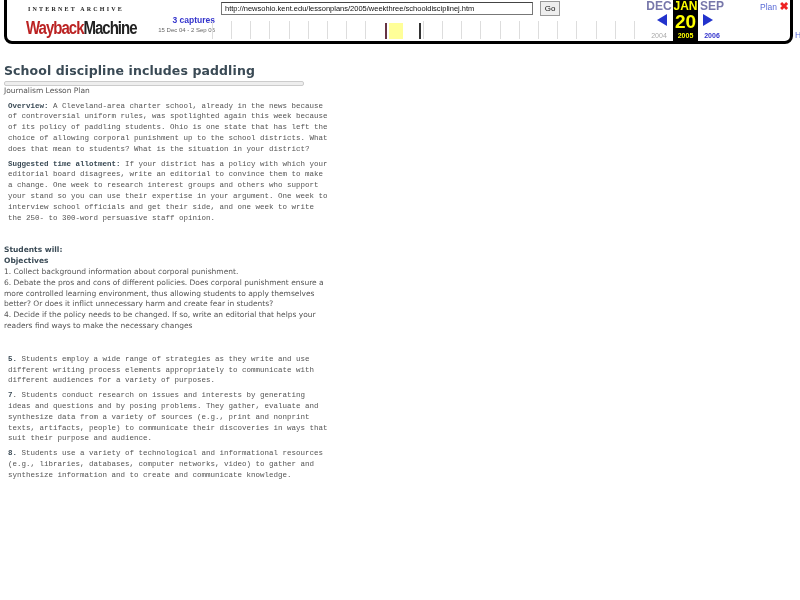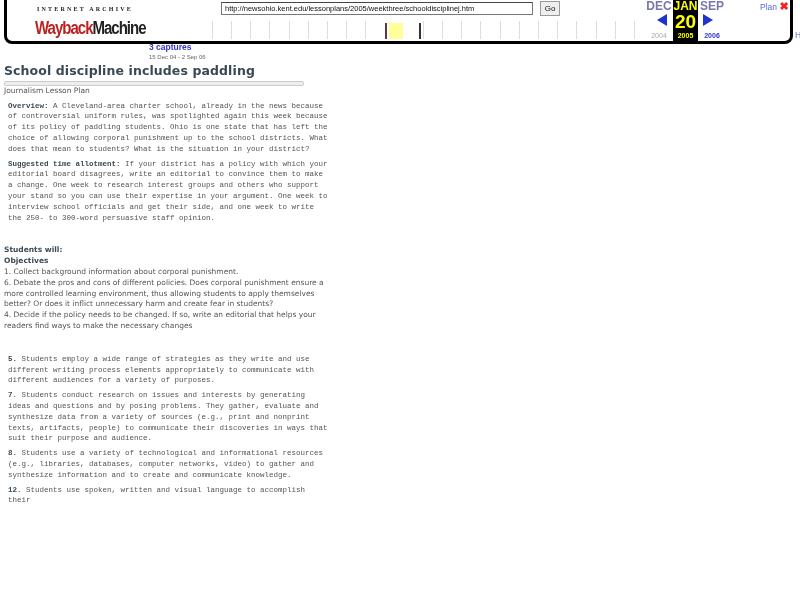--- a/index.html
+++ b/index.html
@@ -2,26 +2,26 @@
 <html><head>
 <meta charset="utf-8">
 <style>
   html, body { margin: 0; padding: 0; background: #fff; }
   body { width: 800px; height: 600px; overflow: hidden; position: relative; font-family: "DejaVu Sans", sans-serif; }
   .wm-bar {
     position: absolute; left: 4px; top: -6px; width: 789px; height: 50px;
     border: 3px solid #000; border-radius: 0 0 8px 8px; background: #fff;
     box-sizing: border-box;
   }
-  .wm-logo { position: absolute; left: 22px; top: 6px; width: 90px; height: 36px; }
+  .wm-logo { position: absolute; left: 13px; top: 6px; width: 90px; height: 36px; }
   .wm-logo .ia { font-family: "Liberation Serif", serif; font-size: 6px; letter-spacing: 2.2px; color: #222; font-weight: bold; position: absolute; left: 8px; top: 3px; white-space: nowrap; }
   .wm-logo .wb { position: absolute; left: 6px; top: 13px; font-family: "Liberation Sans", sans-serif; font-weight: bold; font-size: 15px; letter-spacing: -1px; white-space: nowrap; transform: scaleY(1.25); transform-origin: top left; }
   .wm-logo .wb .w1 { color: #b22; }
   .wm-logo .wb .w2 { color: #222; }
-  .captures { position: absolute; left: 142px; top: 18px; width: 80px; text-align: left; margin-top: 27px; }
+  .captures { position: absolute; left: 128px; top: 18px; width: 80px; text-align: right; }
   .captures .cnt { font-size: 8.5px; font-weight: bold; color: #33c; font-family: "Liberation Sans", sans-serif; }
   .captures .rng { font-size: 6px; color: #666; margin-top: 2px; font-family: "Liberation Sans", sans-serif; }
   .url-input { position: absolute; left: 214px; top: 5px; width: 312px; height: 13px; border: 1px solid #777; border-top-color: #444; font-family: "Liberation Sans", sans-serif; font-size: 7.5px; padding: 0 3px; box-sizing: border-box; line-height: 11px; color: #111; background: #fff; }
   .go-btn { position: absolute; left: 533px; top: 4px; width: 20px; height: 15px; border: 1px solid #999; background: #eee; font-size: 8px; font-family: "Liberation Sans", sans-serif; text-align: center; line-height: 13px; box-sizing: border-box; color: #111; }
   .timeline { position: absolute; left: 205px; top: 22px; width: 424px; height: 21px; }
   .tick { position: absolute; top: 2px; width: 1px; height: 18px; background: #ddd; }
   .cap-mark { position: absolute; top: 4px; width: 2px; height: 16px; }
   .cur-year { position: absolute; top: 4px; height: 16px; background: #ffff99; }
   .cal { position: absolute; top: 0; height: 44px; text-align: center; font-family: "Liberation Sans", sans-serif; }
   .cal .mo { font-size: 12px; font-weight: bold; color: #77a; margin-top: 2px; }
@@ -132,15 +132,14 @@
     <div><b>Objectives</b></div>
     <div>1. Collect background information about corporal punishment.</div>
     <div>6. Debate the pros and cons of different policies. Does corporal punishment ensure a more controlled learning environment, thus allowing students to apply themselves better? Or does it inflict unnecessary harm and create fear in students?</div>
     <div>4. Decide if the policy needs to be changed. If so, write an editorial that helps your readers find ways to make the necessary changes</div>
   </div>
 
   <div class="sec2">
     <p><b>5.</b><span> Students employ a wide range of strategies as they write and use different writing process elements appropriately to communicate with different audiences for a variety of purposes.</span></p>
     <p><b>7</b><span>. Students conduct research on issues and interests by generating ideas and questions and by posing problems. They gather, evaluate and synthesize data from a variety of sources (e.g., print and nonprint texts, artifacts, people) to communicate their discoveries in ways that suit their purpose and audience.</span></p>
     <p><b>8.</b><span> Students use a variety of technological and informational resources (e.g., libraries, databases, computer networks, video) to gather and synthesize information and to create and communicate knowledge.</span></p>
-    <p><b>12.</b><span> Students use spoken, written and visual language to accomplish their</span></p>
   </div>
 </div>
 
 </body></html>

